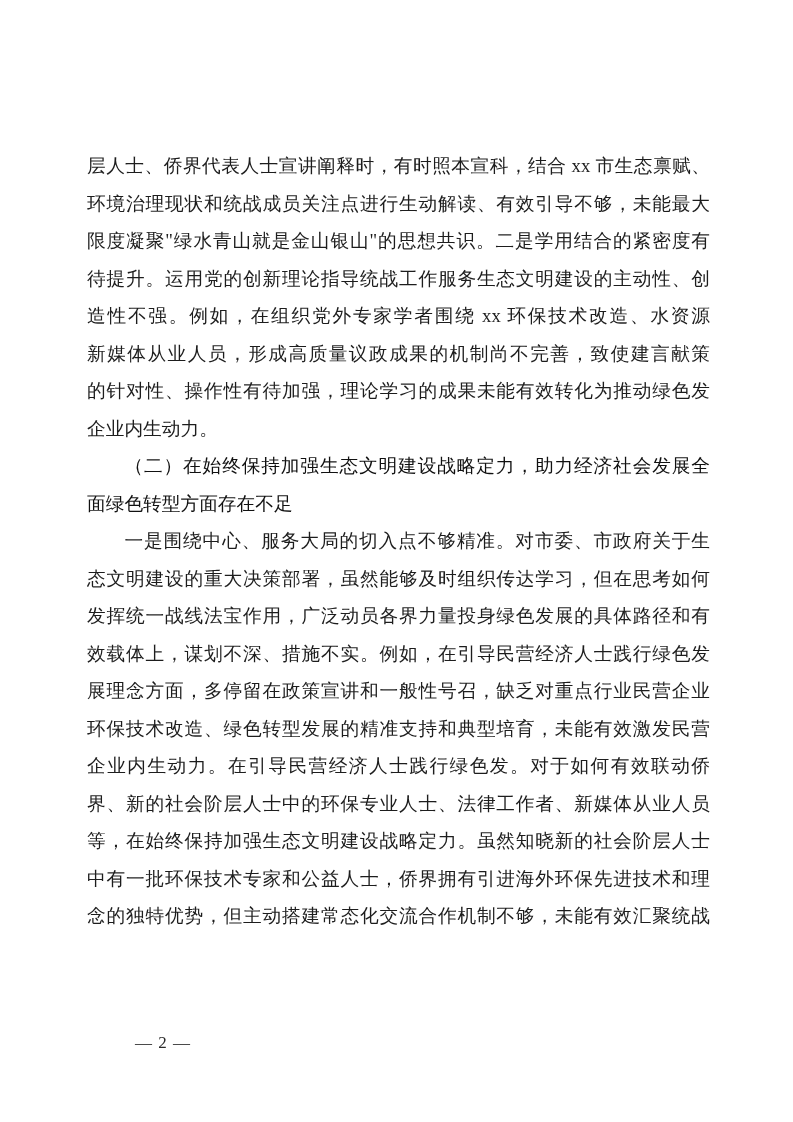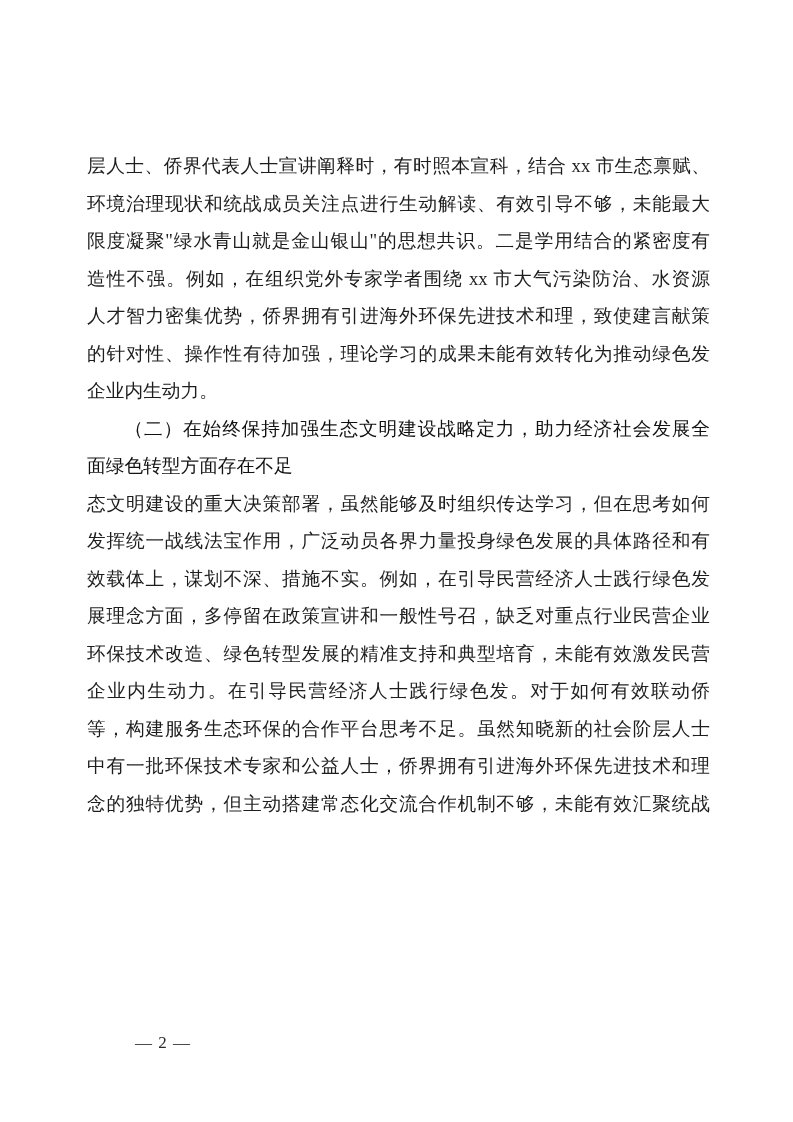--- a/index.html
+++ b/index.html
@@ -57,37 +57,40 @@
 </style>
 </head>
 <body>
 
 <div class="page">
   <main class="content">
       <div class="para body">
         <div class="line">层人士、侨界代表人士宣讲阐释时，有时照本宣科，结合 xx 市生态禀赋、</div>
         <div class="line">环境治理现状和统战成员关注点进行生动解读、有效引导不够，未能最大</div>
         <div class="line">限度凝聚"绿水青山就是金山银山"的思想共识。二是学用结合的紧密度有</div>
-        <div class="line">造性不强。例如，在组织党外专家学者围绕 xx 市大气污染防治、水资源</div>
-        <div class="line">人才智力密集优势，侨界拥有引进海外环保先进技术和理，致使建言献策</div>
+        <div class="line">待提升。运用党的创新理论指导统战工作服务生态文明建设的主动性、创</div>
+        <div class="line">造性不强。例如，在组织党外专家学者围绕 xx 环保技术改造、水资源</div>
+        <div class="line">新媒体从业人员，形成高质量议政成果的机制尚不完善，致使建言献策</div>
         <div class="line">的针对性、操作性有待加强，理论学习的成果未能有效转化为推动绿色发</div>
         <div class="line last">企业内生动力。</div>
       </div>
       <div class="para heading">
         <div class="line indent">（二）在始终保持加强生态文明建设战略定力，助力经济社会发展全</div>
         <div class="line last">面绿色转型方面存在不足</div>
       </div>
       <div class="para body">
+        <div class="line indent">一是围绕中心、服务大局的切入点不够精准。对市委、市政府关于生</div>
         <div class="line">态文明建设的重大决策部署，虽然能够及时组织传达学习，但在思考如何</div>
         <div class="line">发挥统一战线法宝作用，广泛动员各界力量投身绿色发展的具体路径和有</div>
         <div class="line">效载体上，谋划不深、措施不实。例如，在引导民营经济人士践行绿色发</div>
         <div class="line">展理念方面，多停留在政策宣讲和一般性号召，缺乏对重点行业民营企业</div>
         <div class="line">环保技术改造、绿色转型发展的精准支持和典型培育，未能有效激发民营</div>
         <div class="line">企业内生动力。在引导民营经济人士践行绿色发。对于如何有效联动侨</div>
-        <div class="line">等，构建服务生态环保的合作平台思考不足。虽然知晓新的社会阶层人士</div>
+        <div class="line">界、新的社会阶层人士中的环保专业人士、法律工作者、新媒体从业人员</div>
+        <div class="line">等，在始终保持加强生态文明建设战略定力。虽然知晓新的社会阶层人士</div>
         <div class="line">中有一批环保技术专家和公益人士，侨界拥有引进海外环保先进技术和理</div>
         <div class="line">念的独特优势，但主动搭建常态化交流合作机制不够，未能有效汇聚统战</div>
       </div>
     </main>
   <div class="footer">
     <span>— 2 —</span>
   </div>
 </div>
 
 </body></html>

